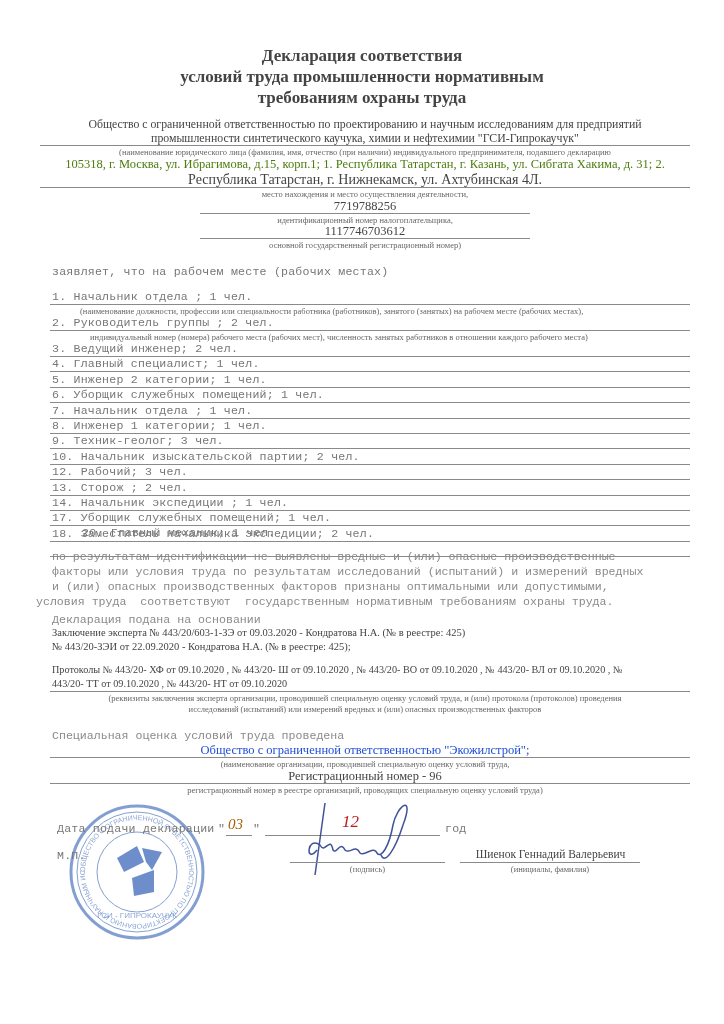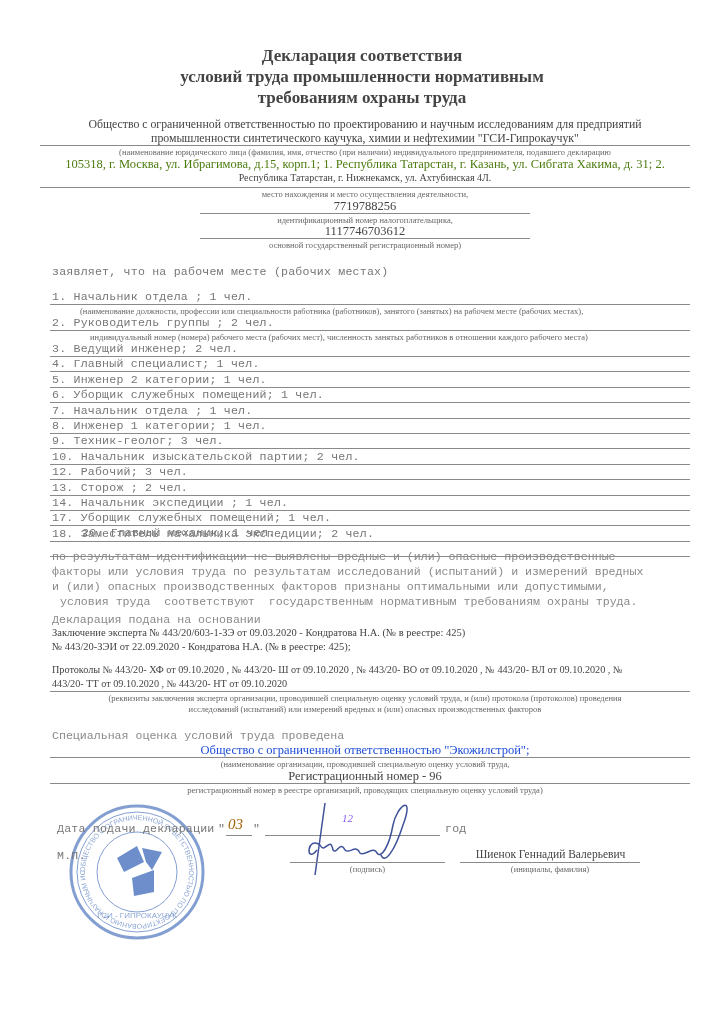--- a/index.html
+++ b/index.html
@@ -21,21 +21,21 @@
 
 <div class="abs title serif" style="top:45px;">Декларация соответствия</div>
 <div class="abs title serif" style="top:66px;">условий труда промышленности нормативным</div>
 <div class="abs title serif" style="top:87px;">требованиям охраны труда</div>
 
 <div class="abs serif mid center" style="top:117px; left:40px; width:650px; font-size:11.8px;">Общество с ограниченной ответственностью по проектированию и научным исследованиям для предприятий</div>
 <div class="abs serif mid center" style="top:131px; left:40px; width:650px; font-size:11.8px;">промышленности синтетического каучука,  химии и нефтехимии "ГСИ-Гипрокаучук"</div>
 <div class="rule" style="top:145px; left:40px; width:650px;"></div>
 <div class="abs serif small center" style="top:147px; left:40px; width:650px;">(наименование юридического лица (фамилия, имя, отчество (при наличии) индивидуального предпринимателя, подавшего декларацию</div>
 <div class="abs serif center" style="top:157px; left:40px; width:650px; font-size:12.5px; color:#4d7c0f;">105318, г. Москва, ул. Ибрагимова, д.15, корп.1; 1. Республика Татарстан, г. Казань, ул. Сибгата Хакима, д. 31; 2.</div>
-<div class="abs serif center" style="top:172px; left:40px; width:650px; font-size:10px; color:#444;">Республика Татарстан, г. Нижнекамск, ул. Ахтубинская 4Л.</div>
+<div class="abs serif center" style="top:172px; left:40px; width:650px; font-size:14px; color:#444;">Республика Татарстан, г. Нижнекамск, ул. Ахтубинская 4Л.</div>
 <div class="rule" style="top:187px; left:40px; width:650px;"></div>
 <div class="abs serif small center" style="top:189px; left:40px; width:650px;">место нахождения и место осуществления деятельности,</div>
 <div class="abs serif center" style="top:199px; left:40px; width:650px; font-size:12.5px; color:#444;">7719788256</div>
 <div class="rule" style="top:213px; left:200px; width:330px;"></div>
 <div class="abs serif small center" style="top:215px; left:40px; width:650px;">идентификационный номер налогоплательщика,</div>
 <div class="abs serif center" style="top:224px; left:40px; width:650px; font-size:12.5px; color:#444;">1117746703612</div>
 <div class="rule" style="top:238px; left:200px; width:330px;"></div>
 <div class="abs serif small center" style="top:240px; left:40px; width:650px;">основной государственный регистрационный номер)</div>
 
 <div class="abs mono mtext" style="top:265px; left:52px;text-align:right;">заявляет, что на рабочем месте (рабочих местах)</div>
@@ -74,21 +74,21 @@
     <div class="rule" style="top: 525.4px; left: 50px; width: 640px;"></div>
     <div class="abs mono mtext" style="top: 526.8px; left: 52px;">18. Заместитель начальника экспедиции; 2 чел.</div>
     <div class="rule" style="top: 540.8px; left: 50px; width: 640px;"></div>
     <div class="abs mono mtext" style="top: 526px; left: 52px; margin-left: 30px;">20. Главный механик; 1 чел.</div>
     <div class="rule" style="top: 556.2px; left: 50px; width: 640px;"></div>
   </div>
 
 <div class="abs mono para" style="top:549px; left:52px;">по результатам идентификации не выявлены вредные и (или) опасные производственные</div>
 <div class="abs mono para" style="top:564px; left:52px;">факторы или условия труда по результатам исследований (испытаний) и измерений вредных</div>
 <div class="abs mono para" style="top:579px; left:52px;">и (или) опасных производственных факторов признаны оптимальными или допустимыми,</div>
-<div class="abs mono para" style="top:594px; left:60px;">условия труда  соответствуют  государственным нормативным требованиям охраны труда.</div>
+<div class="abs mono para" style="top:594px; left:36px;">условия труда  соответствуют  государственным нормативным требованиям охраны труда.</div>
 
 <div class="abs mono para" style="top:612px; left:52px;">Декларация подана на основании</div>
 <div class="abs serif body11" style="top:627px; left:52px;">Заключение эксперта № 443/20/603-1-ЗЭ от 09.03.2020 - Кондратова Н.А. (№ в реестре: 425)</div>
 <div class="abs serif body11" style="top:641px; left:52px;">№ 443/20-ЗЭИ от 22.09.2020 - Кондратова Н.А. (№ в реестре: 425);</div>
 <div class="abs serif body11" style="top:664px; left:52px; font-size:10.2px;">Протоколы № 443/20- ХФ от 09.10.2020 , № 443/20- Ш от 09.10.2020 , № 443/20- ВО от 09.10.2020 , № 443/20- ВЛ от 09.10.2020 , №</div>
 <div class="abs serif body11" style="top:678px; left:52px; font-size:10.2px;">443/20- ТТ от 09.10.2020 , № 443/20- НТ от 09.10.2020</div>
 <div class="rule" style="top:691px; left:50px; width:640px;"></div>
 <div class="abs serif small center" style="top:693px; left:40px; width:650px;">(реквизиты заключения эксперта организации, проводившей специальную оценку условий труда, и (или) протокола (протоколов) проведения</div>
 <div class="abs serif small center" style="top:704px; left:40px; width:650px;">исследований (испытаний) или измерений вредных и (или) опасных производственных факторов</div>
 
@@ -118,21 +118,21 @@
     <polygon points="70,78 92,70 92,92 72,96"></polygon>
   </g>
   <text x="75" y="118" text-anchor="middle" font-family="Liberation Sans, sans-serif" font-size="8" fill="#5a7fc2" opacity="0.7" id="stampInner">ГСИ - ГИПРОКАУЧУК</text>
 </svg>
 
 <div class="abs mono mtext" style="top:822px; left:57px;">Дата подачи декларации</div>
 <div class="abs mono mtext" style="top:822px; left:218px;">"</div>
 <div class="abs serif" style="top:816px; left:228px; font-size:15px; font-style:italic; color:#a16207;">03</div>
 <div class="rule" style="top:835px; left:226px; width:26px;"></div>
 <div class="abs mono mtext" style="top:822px; left:253px;">"</div>
-<div class="abs serif" style="top:812px; left:342px; font-size:11px; font-style:italic; color:#8b5cf6;">12</div>
+<div class="abs serif" style="top:812px; left:342px; font-size:17px; font-style:italic; color:#b91c1c;">12</div>
 <div class="rule" style="top:835px; left:265px; width:175px;"></div>
 <div class="abs mono mtext" style="top:822px; left:445px;">год</div>
 
 <div class="abs mono mtext" style="top:849px; left:57px;">М.П.</div>
 <svg class="abs" style="left:285px; top:795px;" width="140" height="85" viewBox="0 0 140 85">
   <path d="M 40 8 L 30 80 M 32 55 C 20 70, 22 40, 35 50 C 40 60, 45 40, 48 55 C 52 60, 55 45, 60 55 C 65 60, 70 48, 75 58 C 80 62, 88 50, 92 58 C 96 64, 104 52, 108 30 C 112 10, 130 -2, 118 30 C 110 55, 100 70, 96 60" fill="none" stroke="#2b3f8f" stroke-width="1.5" opacity="0.9"></path>
 </svg>
 <div class="rule" style="top:862px; left:290px; width:155px;"></div>
 <div class="abs serif small center" style="top:864px; left:290px; width:155px;">(подпись)</div>
 <div class="abs serif" style="top:848px; left:468px; width:165px; text-align:center; font-size:11.5px; color:#444;">Шиенок Геннадий Валерьевич</div>

